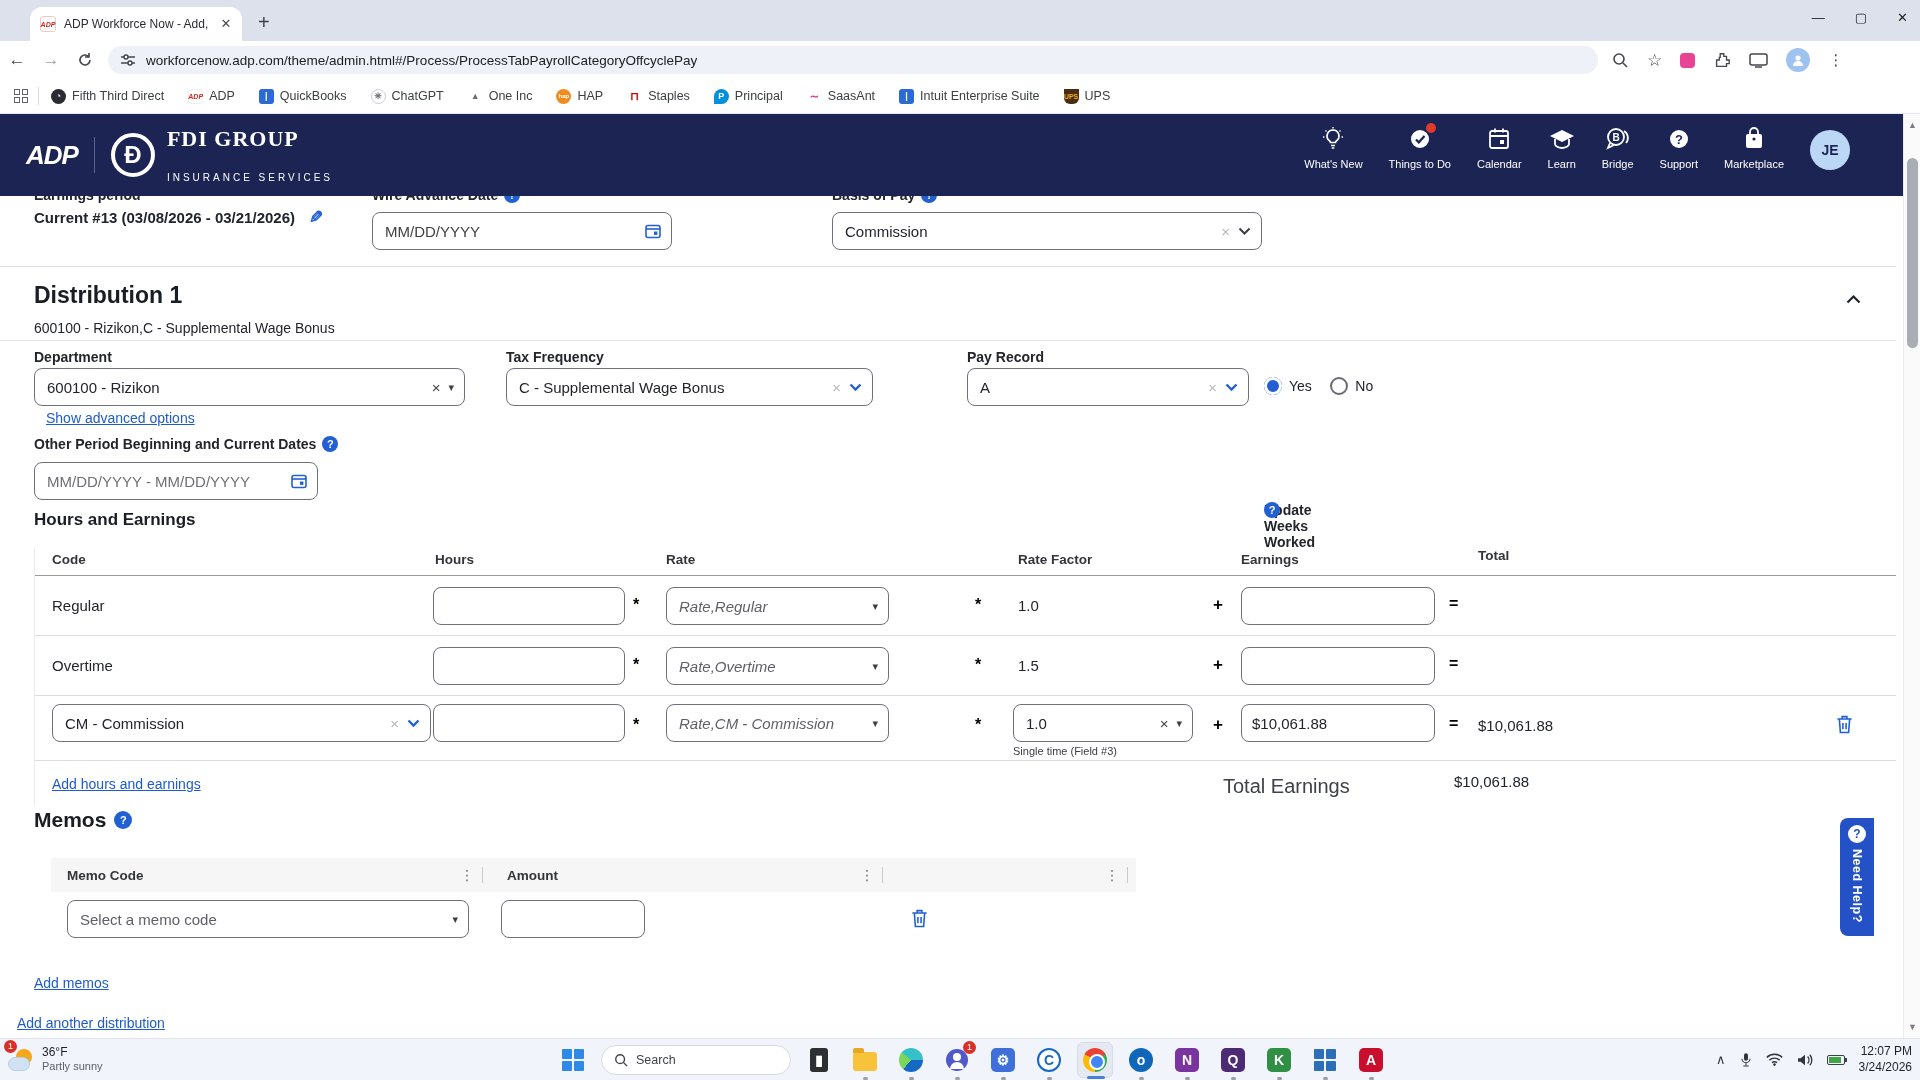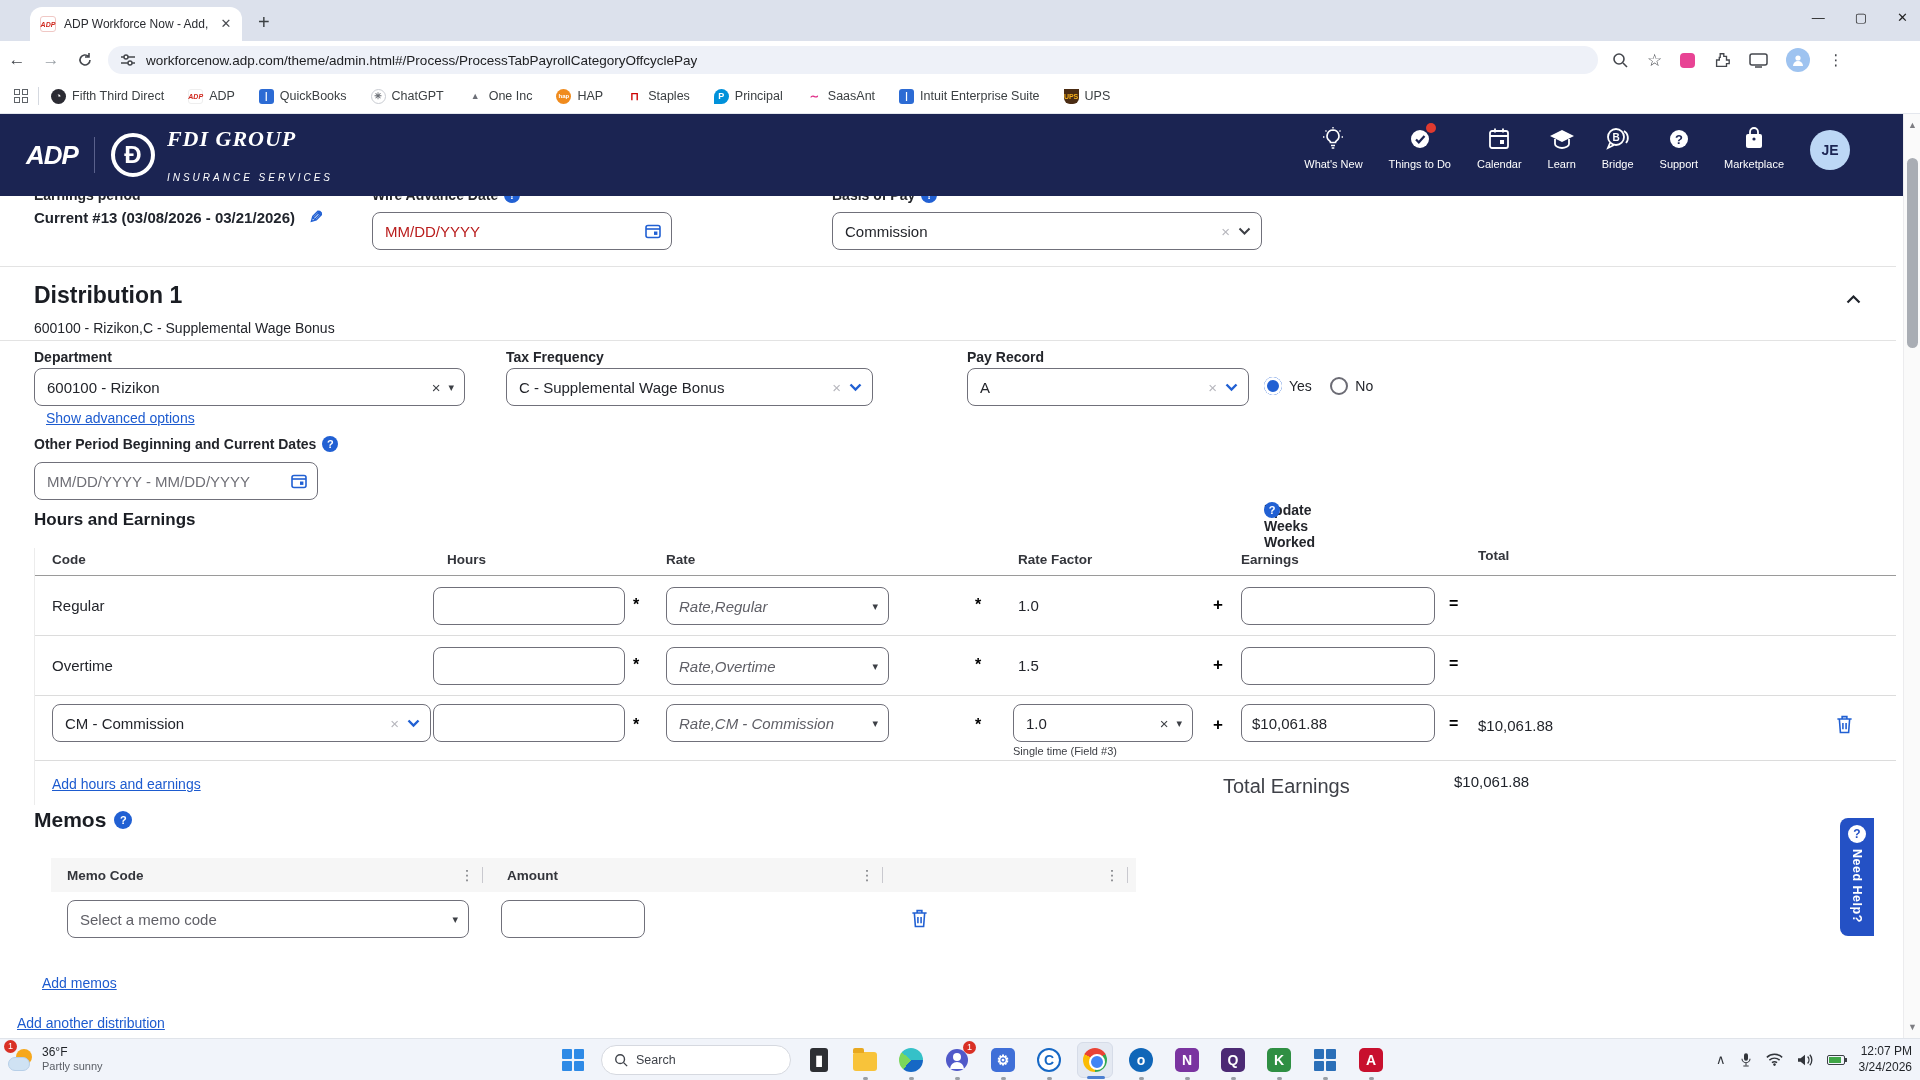--- a/index.html
+++ b/index.html
@@ -37,21 +37,21 @@
   .bmi { width:15px; height:15px; border-radius:3px; flex:none; display:flex; align-items:center; justify-content:center;
     color:#fff; font-size:9px; font-weight:bold;}
 
   
   .adp-header { position:absolute; left:0; top:114px; width:1920px; height:82px; background:#1b2452;
     display:flex; align-items:center; color:#fff; }
   .adp-logo { font-size:26px; font-weight:bold; font-style:italic; letter-spacing:-1px; margin-left:26px; }
   .hdr-sep { width:1px; height:36px; background:#5a618c; margin:0 16px; }
   .fdi-circle { width:44px; height:44px; border:4px solid #fff; border-radius:50%; display:flex; align-items:center; justify-content:center;
     font-size:24px; font-weight:bold; margin-right:12px; }
-  .fdi-name { line-height:1.05;font-style:italic; }
+  .fdi-name { line-height:1.05; }
   .fdi-name .l1 { font-size:22px; font-weight:bold; font-family:"Liberation Serif", serif; letter-spacing:1px;}
   .fdi-name .l2 { font-size:10px; letter-spacing:3px;margin-top:23px; }
   .hdr-search { position:absolute; left:609px; top:15px; width:378px; height:52px; background:#fff; border-radius:28px;
     display:flex; align-items:center; padding:0 10px 0 22px; gap:14px; }
   .hdr-search .ph { color:#8a8f98; font-size:17px; flex:1; }
   .mic-up { width:36px; height:36px; border-radius:50%; background:#d9d5cf; display:flex; align-items:center; justify-content:center;
     color:#fff; font-size:18px; }
   .hdr-nav { position:absolute; right:70px; top:12px; display:flex; align-items:flex-start; gap:26px; }
   .nav-item { display:flex; flex-direction:column; align-items:center; gap:6px; width:auto; position:relative;}
   .nav-item .lbl { font-size:11px; color:#fff; white-space:nowrap; }
@@ -394,21 +394,21 @@
         <span>Basis of Pay</span>
           <span class="help">?</span>
       </span>
     </div>
 
     <div class="curline">
       <span>Current #13 (03/08/2026 - 03/21/2026)</span><span class="pencil">✎</span>
     </div>
 
     <div class="input pos" style="left:372px; top:16px; width:300px;">
-      <span style="color:#b91c1c;">MM/DD/YYYY</span>
+      <span style="color:#404040;">MM/DD/YYYY</span>
       <span class="date-ico">
         <svg width="16" height="16" viewBox="0 0 16 16">
             <rect x="1" y="2.5" width="14" height="12" rx="2" fill="none" stroke="#2160d3" stroke-width="1.6"></rect>
             <path d="M1 6h14" stroke="#2160d3" stroke-width="1.6"></path>
             <rect x="9" y="8.5" width="3.4" height="3.4" fill="#2160d3"></rect>
           </svg>
       </span>
     </div>
 
     <div class="select pos" style="left:832px; top:16px; width:430px;">
@@ -479,21 +479,21 @@
             <rect x="9" y="8.5" width="3.4" height="3.4" fill="#2160d3"></rect>
           </svg>
       </span>
     </div>
 
     <div class="section-h" style="top:314px;">Hours and Earnings</div>
 
     <div class="he">
       <div class="he-head">
         <span style="left:17px;">Code</span>
-        <span style="left:412px;margin-top:30px;">Hours</span>
+        <span style="left:400px;margin-top:30px;">Hours</span>
         <span style="left:631px;">Rate</span>
         <span style="left:983px;">Rate Factor</span>
         <span style="left:1206px;">Earnings</span>
         <span style="left:1443px; bottom:12px;">Total</span>
       </div>
 
       <div class="he-row">
         <span class="c-code pos">Regular</span>
         <input class="input pos c-hours" style="">
         <span class="pos c-star1">*</span>
@@ -590,21 +590,21 @@
         <span class="tri">▾</span>
       </div>
       <input class="input" style="width: 144px; margin-left: 32px;">
       <span style="margin-left:265px; margin-top:8px;">
         <svg width="19" height="21" viewBox="0 0 24 26">
             <path d="M3 6h18M9 6V3h6v3M5.5 6l1.3 17h10.4L18.5 6M10 11v8M14 11v8" fill="none" stroke="#2160d3" stroke-width="2"></path>
           </svg>
       </span>
     </div>
 
-    <a class="link" style="left:42px; top:779px;">Add memos</a>
+    <a class="link" style="left:34px; top:779px;">Add memos</a>
     <a class="link" style="left:17px; top:819px;">Add another distribution</a>
 
     <div class="needhelp">
       <span class="nh-q">?</span>
       <span class="nh-txt">Need Help?</span>
     </div>
   </div>
 
   <div class="pagescroll">
     <span class="ps-arrow" style="top:6px;">▲</span>

